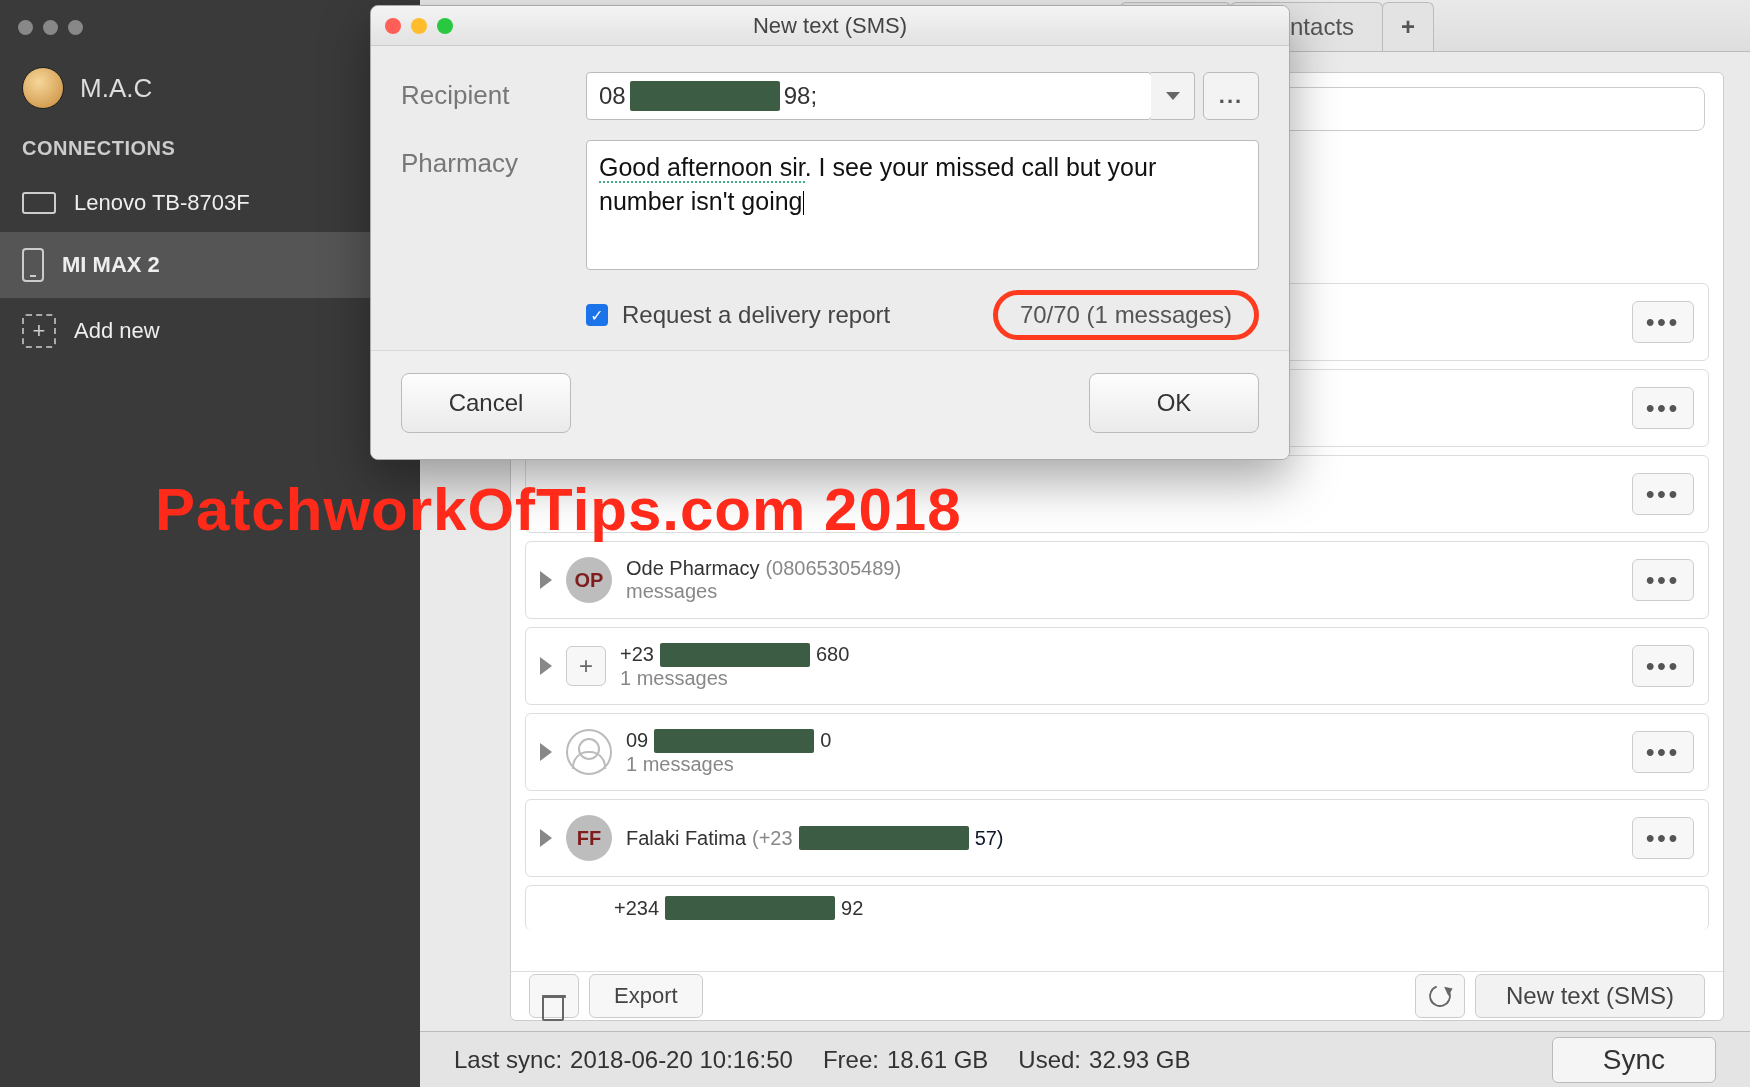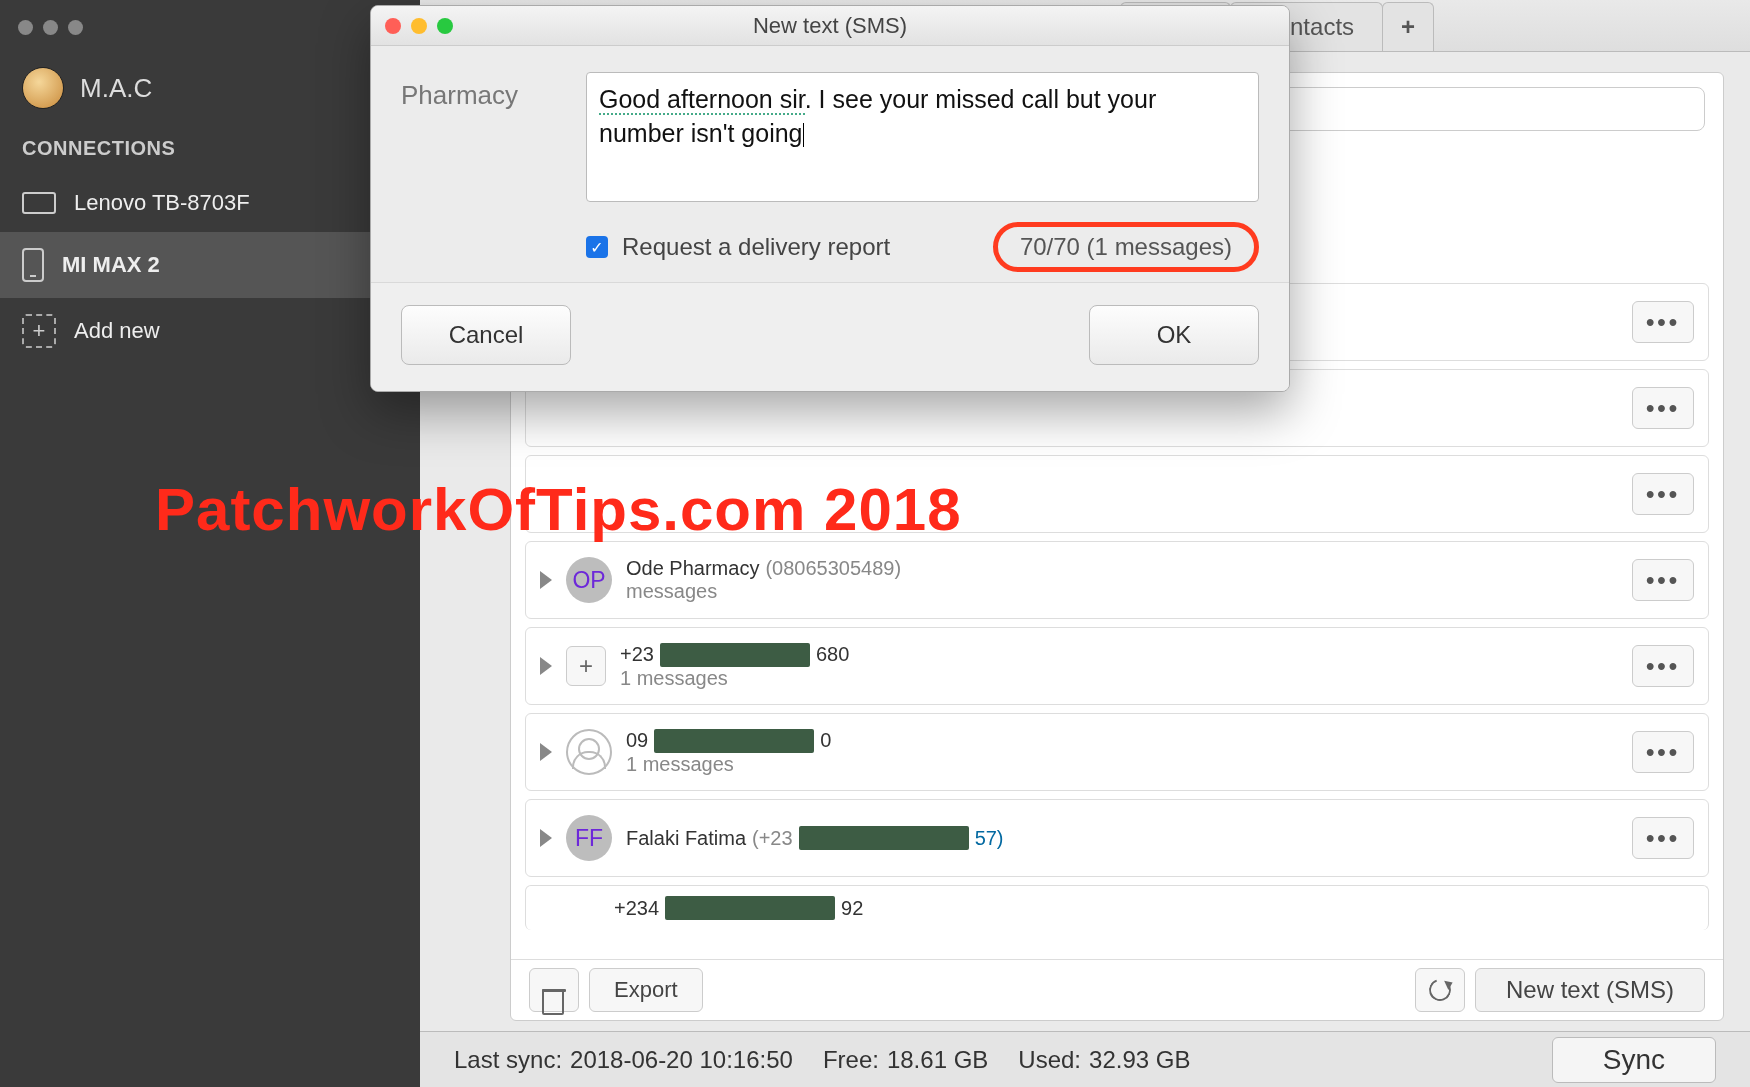--- a/index.html
+++ b/index.html
@@ -27,32 +27,32 @@
 .tab { padding: 10px 28px; font-size: 24px; color: #555; border: 1px solid #bbb; border-bottom: none; background: #e3e3e3; border-radius: 6px 6px 0 0; margin-right: -1px; }
 .tab.plus { padding: 10px 18px; font-weight:700; }
 
 .list-area { flex:1; padding: 20px 26px 10px 90px; min-height:0; }
 .list-card { background:#fff; border:1px solid #ccc; border-radius:6px; height:100%; display:flex; flex-direction:column; }
 .search-wrap { padding: 14px 18px 8px 18px; }
 .search-box { height: 44px; border:1px solid #ccc; border-radius:8px; background:#fff; }
 .rows-scroll { flex:1; overflow:hidden; padding: 4px 14px; }
 .msg-row { display:flex; align-items:center; gap: 14px; border:1px solid #ddd; border-radius:6px; padding: 10px 14px; margin-bottom: 8px; min-height: 78px; }
 .chevron { width:0; height:0; border-top:9px solid transparent; border-bottom:9px solid transparent; border-left:12px solid #888; }
-.mini-avatar { width:46px; height:46px; border-radius:50%; background:#bdbdbd; display:flex; align-items:center; justify-content:center; color:#6d28d9; font-size:23px; font-weight:400; }
+.mini-avatar { width:46px; height:46px; border-radius:50%; background:#bdbdbd; display:flex; align-items:center; justify-content:center; color:#7f1d1d; font-size:20px; font-weight:700; }
 .mini-avatar.outline { background:#fff; border:2px solid #bbb; position:relative; }
 .mini-avatar.outline::before { content:""; width:18px; height:18px; border:2px solid #bbb; border-radius:50%; position:absolute; top:7px; }
 .mini-avatar.outline::after { content:""; width:30px; height:16px; border:2px solid #bbb; border-bottom:none; border-radius:16px 16px 0 0; position:absolute; bottom:4px; }
 .plus-btn { width:40px; height:40px; border:1px solid #ccc; border-radius:6px; display:flex; align-items:center; justify-content:center; font-size:24px; color:#666; background:#f7f7f7; }
 .row-text { flex:1; min-width:0; }
 .row-title { font-size:20px; color:#333; white-space:nowrap; display:flex; align-items:center; gap:6px; }
 .row-sub { font-size:20px; color:#888; }
 .dots-btn { width:62px; height:42px; border:1px solid #ccc; border-radius:6px; background:#f7f7f7; display:flex; align-items:center; justify-content:center; color:#555; font-size:24px; letter-spacing:3px; font-weight:700; }
 .redact { display:inline-block; background:#3d5c44; height:24px; border-radius:2px; vertical-align:middle; }
 
-.toolbar { display:flex; align-items:center; gap:10px; padding: 8px 18px; border-top:1px solid #ddd; }
+.toolbar { display:flex; align-items:center; gap:10px; padding: 2px 18px; border-top:1px solid #ddd; }
 .icon-btn { width:50px; height:44px; border:1px solid #ccc; border-radius:6px; background:#f7f7f7; display:flex; align-items:center; justify-content:center; color:#555; }
 .export-btn { height:44px; padding:0 24px; border:1px solid #ccc; border-radius:6px; background:#f7f7f7; font-size:22px; color:#444; }
 .spacer { flex:1; }
 .newtext-btn { height:44px; padding:0 30px; border:1px solid #ccc; border-radius:6px; background:#f2f2f2; font-size:24px; color:#444; }
 
 .status-bar { height:56px; background:#e4e4e4; border-top:1px solid #bbb; display:flex; align-items:center; padding: 0 34px; gap: 30px; font-size:24px; color:#333; }
 .status-bar .spacer { flex:1; }
 .sync-btn { height:46px; padding:0 50px; border:1px solid #bbb; border-radius:6px; background:#f5f5f5; font-size:28px; color:#333; }
 
 
@@ -183,21 +183,21 @@
             </div>
 
             <div class="msg-row">
               <div class="chevron"></div>
               <div class="mini-avatar">FF</div>
               <div class="row-text">
                 <div class="row-title">
                     <span>Falaki Fatima</span> 
                     <span style="color:#888;">(+23</span>
                     <span class="redact" style="width:170px;"></span>
-                    <span style="color:#0369a1;">57)</span>
+                    <span style="color:#0f172a;">57)</span>
                   </div>
               </div>
               <div class="dots-btn">•••</div>
             </div>
 
             <div class="msg-row" style="min-height:40px;border-bottom:none;">
               <div style="width:60px;"></div>
               <div class="row-text">
                 <div class="row-title">
                     <span>+234</span>
@@ -241,20 +241,32 @@
   <div class="modal-titlebar">
     <div class="modal-traffic">
       <div class="mtl r"></div>
       <div class="mtl y"></div>
       <div class="mtl g"></div>
     </div>
     <div class="modal-title">New text (SMS)</div>
   </div>
   <div class="modal-body">
     <div class="form-row">
+      <div class="form-label">Recipient</div>
+      <div class="form-field">
+        <div class="recip-input">
+          <span>08</span>
+            <span class="redact" style="width:150px;height:30px;"></span>
+            <span>98;</span>
+        </div>
+        <div class="dd-btn"></div>
+        <div class="browse-btn">...</div>
+      </div>
+    </div>
+    <div class="form-row">
       <div class="form-label">Pharmacy</div>
       <div class="form-field">
         <div class="msg-area"><span class="dotted">Good afternoon sir</span><span>. I see your missed call but your number isn't going</span><span style="border-left:1px solid #000;display:inline-block;height:24px;vertical-align:middle;"></span></div>
       </div>
     </div>
     <div class="options-row">
       <span class="chk">✓</span>
       <span>Request a delivery report</span>
       <span class="counter-pill">70/70 (1 messages)</span>
     </div>

